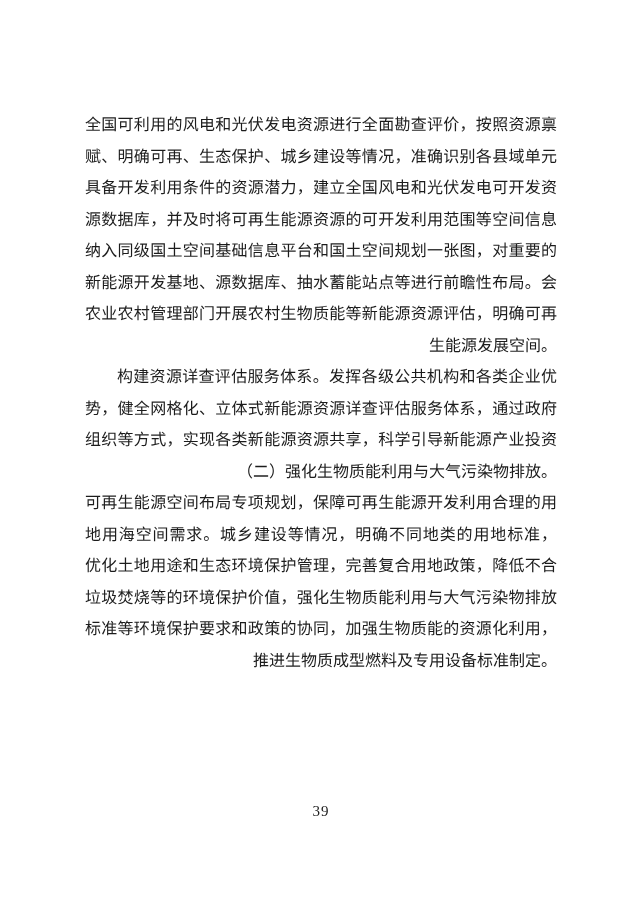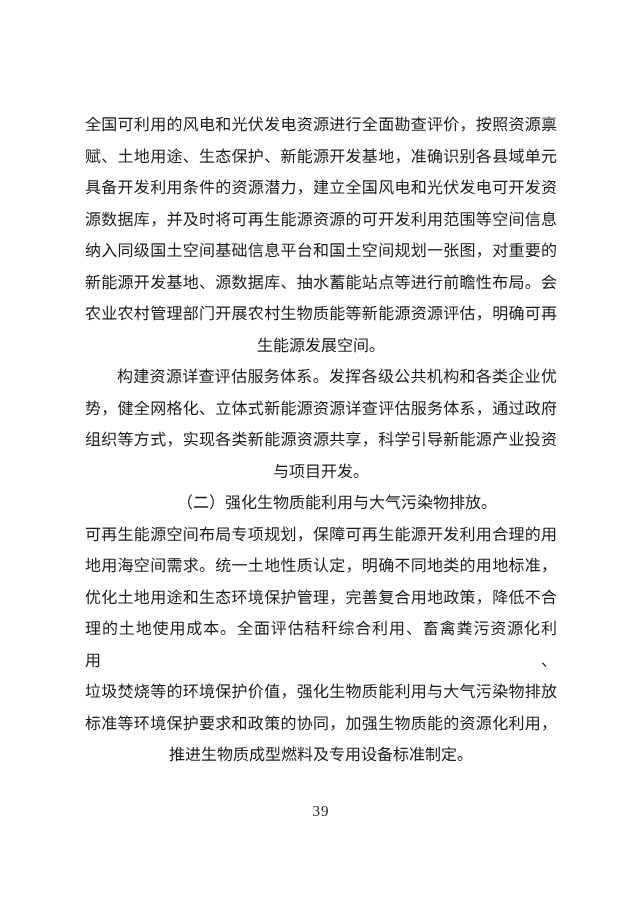--- a/index.html
+++ b/index.html
@@ -19,21 +19,21 @@
   .text-block {
     position: absolute;
     left: 85px;
     top: 109px;
     width: 472px;
     font-size: 16px;
     line-height: 31.5px;
     letter-spacing: 0;
   }
   .line {
-    text-align: center;
+    text-align: right;
     white-space: normal;
   }
   .line.fill {
     text-align: justify;
     text-align-last: justify;
     -moz-text-align-last: justify;
   }
   .line.indent {
     text-indent: 2em;
   }
@@ -50,34 +50,32 @@
     letter-spacing: 1px;
     color: #1c1c1c;
   }
 </style>
 </head>
 <body>
 
 <div class="page">
   <div class="text-block" id="text-block">
       <div class="line fill"><span class="seg-normal">全国可利用的风电和光伏发电资源进行全面勘查评价，按照资源禀</span></div>
-      <div class="line fill"><span class="seg-normal">赋、土地用途、生态保护、新能源开发基地，准确识别各县域单元</span></div>
+      <div class="line fill"><span class="seg-normal">赋、明确可再、生态保护、城乡建设等情况，准确识别各县域单元</span></div>
       <div class="line fill"><span class="seg-normal">具备开发利用条件的资源潜力，建立全国风电和光伏发电可开发资</span></div>
       <div class="line fill"><span class="seg-normal">源数据库，并及时将可再生能源资源的可开发利用范围等空间信息</span></div>
       <div class="line fill"><span class="seg-normal">纳入同级国土空间基础信息平台和国土空间规划一张图，对重要的</span></div>
       <div class="line fill"><span class="seg-normal">新能源开发基地、源数据库、抽水蓄能站点等进行前瞻性布局。会</span></div>
       <div class="line fill"><span class="seg-normal">农业农村管理部门开展农村生物质能等新能源资源评估，明确可再</span></div>
       <div class="line"><span class="seg-normal">生能源发展空间。</span></div>
       <div class="line fill indent"><span class="seg-bold">构建资源详查评估服务体系。</span><span class="seg-normal">发挥各级公共机构和各类企业优</span></div>
       <div class="line fill"><span class="seg-normal">势，健全网格化、立体式新能源资源详查评估服务体系，通过政府</span></div>
       <div class="line fill"><span class="seg-normal">组织等方式，实现各类新能源资源共享，科学引导新能源产业投资</span></div>
-      <div class="line"><span class="seg-normal">与项目开发。</span></div>
       <div class="line indent"><span class="seg-bold">（二）强化生物质能利用与大气污染物排放。</span></div>
       <div class="line fill"><span class="seg-normal">可再生能源空间布局专项规划，保障可再生能源开发利用合理的用</span></div>
-      <div class="line fill"><span class="seg-normal">地用海空间需求。统一土地性质认定，明确不同地类的用地标准，</span></div>
+      <div class="line fill"><span class="seg-normal">地用海空间需求。城乡建设等情况，明确不同地类的用地标准，</span></div>
       <div class="line fill"><span class="seg-normal">优化土地用途和生态环境保护管理，完善复合用地政策，降低不合</span></div>
-      <div class="line fill"><span class="seg-normal">理的土地使用成本。全面评估秸秆综合利用、畜禽粪污资源化利用、</span></div>
       <div class="line fill"><span class="seg-normal">垃圾焚烧等的环境保护价值，强化生物质能利用与大气污染物排放</span></div>
       <div class="line fill"><span class="seg-normal">标准等环境保护要求和政策的协同，加强生物质能的资源化利用，</span></div>
       <div class="line"><span class="seg-normal">推进生物质成型燃料及专用设备标准制定。</span></div>
     </div>
   <div class="page-number">39</div>
 </div>
 
 </body></html>

